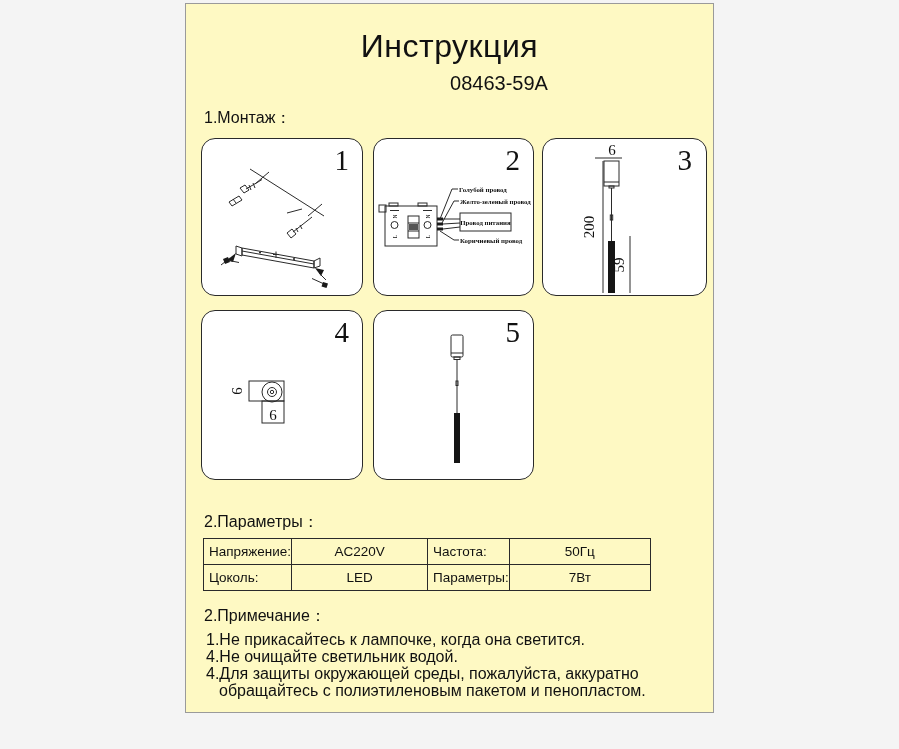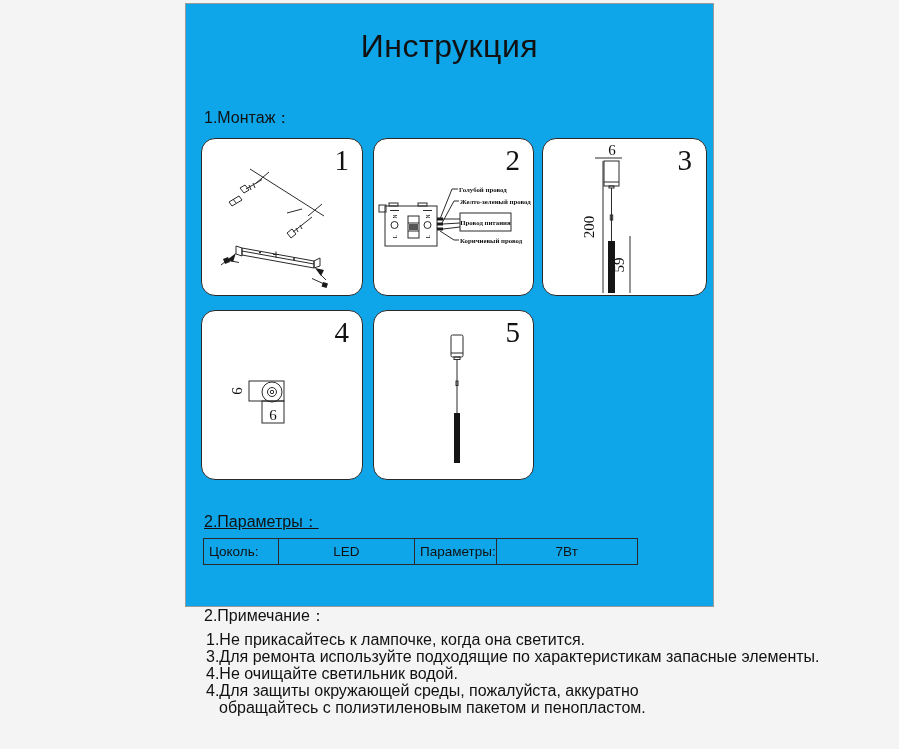--- a/index.html
+++ b/index.html
@@ -3,22 +3,22 @@
 <meta charset="utf-8">
 <style>
   html,body{margin:0;padding:0;}
   body{
     width:899px;height:749px;position:relative;
     background:#f4f4f4;
     font-family:"Liberation Sans",sans-serif;color:#1a1a1a;
     overflow:hidden;
   }
   .page{
-    position:absolute;left:185px;top:3px;width:529px;height:604px;
-    background:#0ea5e9;border:1px solid #9a9a9a;box-sizing:border-box;
+    position:absolute;left:185px;top:3px;width:529px;height:710px;
+    background:#fef9c3;border:1px solid #9a9a9a;box-sizing:border-box;
   }
   .doc-title{
     position:absolute;top:24px;left:0;width:100%;text-align:center;
     font-size:32px;letter-spacing:0.5px;color:#111;
   }
   .doc-model{
     position:absolute;top:68px;left:228px;width:170px;text-align:center;
     font-size:20px;color:#111;
   }
   .section-heading{
@@ -59,20 +59,21 @@
   }
   .note{white-space:nowrap;padding-left:13px;text-indent:-13px;}
   .note--wrap{white-space:normal;max-width:434px;}
 </style>
 </head>
 <body>
 
 <div class="page">
 
   <div class="doc-title">Инструкция</div>
+  <div class="doc-model">08463-59A</div>
 
   <div class="section-heading" style="top:104px;">1.Монтаж：</div>
 
   <div class="panel" style="left:15px;top:134px;width:162px;height:158px;">
     <div class="panel-number">1</div>
     <svg width="159" height="155" viewBox="0 0 159 155">
       <g>
         <line class="ink" x1="48" y1="30" x2="122" y2="77"></line>
         <line class="ink" x1="53" y1="45" x2="67" y2="33"></line>
         <line class="ink" x1="106" y1="77" x2="120" y2="65"></line>
@@ -215,41 +216,46 @@
         <rect class="ink" x="80" y="46" width="6" height="2.5"></rect>
       </g>
       <g>
         <line class="ink" x1="83" y1="48.5" x2="83" y2="102"></line>
         <rect class="ink" x="82" y="70" width="2" height="4.5"></rect>
       </g>
       <rect x="80" y="102" width="6" height="50" fill="#151515"></rect>
     </svg>
   </div>
 
-  <div class="section-heading" style="top:508px;text-decoration:underline;">2.Параметры：</div>
+  <div class="section-heading" style="top:508px;">2.Параметры：</div>
 
   <table class="params-table">
     <colgroup>
         <col style="width:75px;">
         <col style="width:136px;">
         <col style="width:79px;">
         <col style="width:141px;">
       </colgroup>
     <tbody>
+        <tr>
+      <td class="lbl">Напряжение:</td>
+      <td class="val">AC220V</td>
+      <td class="lbl">Частота:</td>
+      <td class="val">50Гц</td>
+    </tr>
     <tr>
       <td class="lbl">Цоколь:</td>
       <td class="val">LED</td>
       <td class="lbl">Параметры:</td>
       <td class="val">7Вт</td>
     </tr>
   </tbody>
     </table>
 
   <div class="section-heading" style="top:602px;">2.Примечание：</div>
 
   <div class="notes">
     <div class="note">1.Не прикасайтесь к лампочке, когда она светится.</div>
-    <div class="note">3.Для ремонта используйте подходящие по характеристикам запасные элементы.</div>
     <div class="note">4.Не очищайте светильник водой.</div>
     <div class="note note--wrap">4.Для защиты окружающей среды, пожалуйста, аккуратно обращайтесь с полиэтиленовым пакетом и пенопластом.</div>
   </div>
 
 </div>
 
 </body></html>

